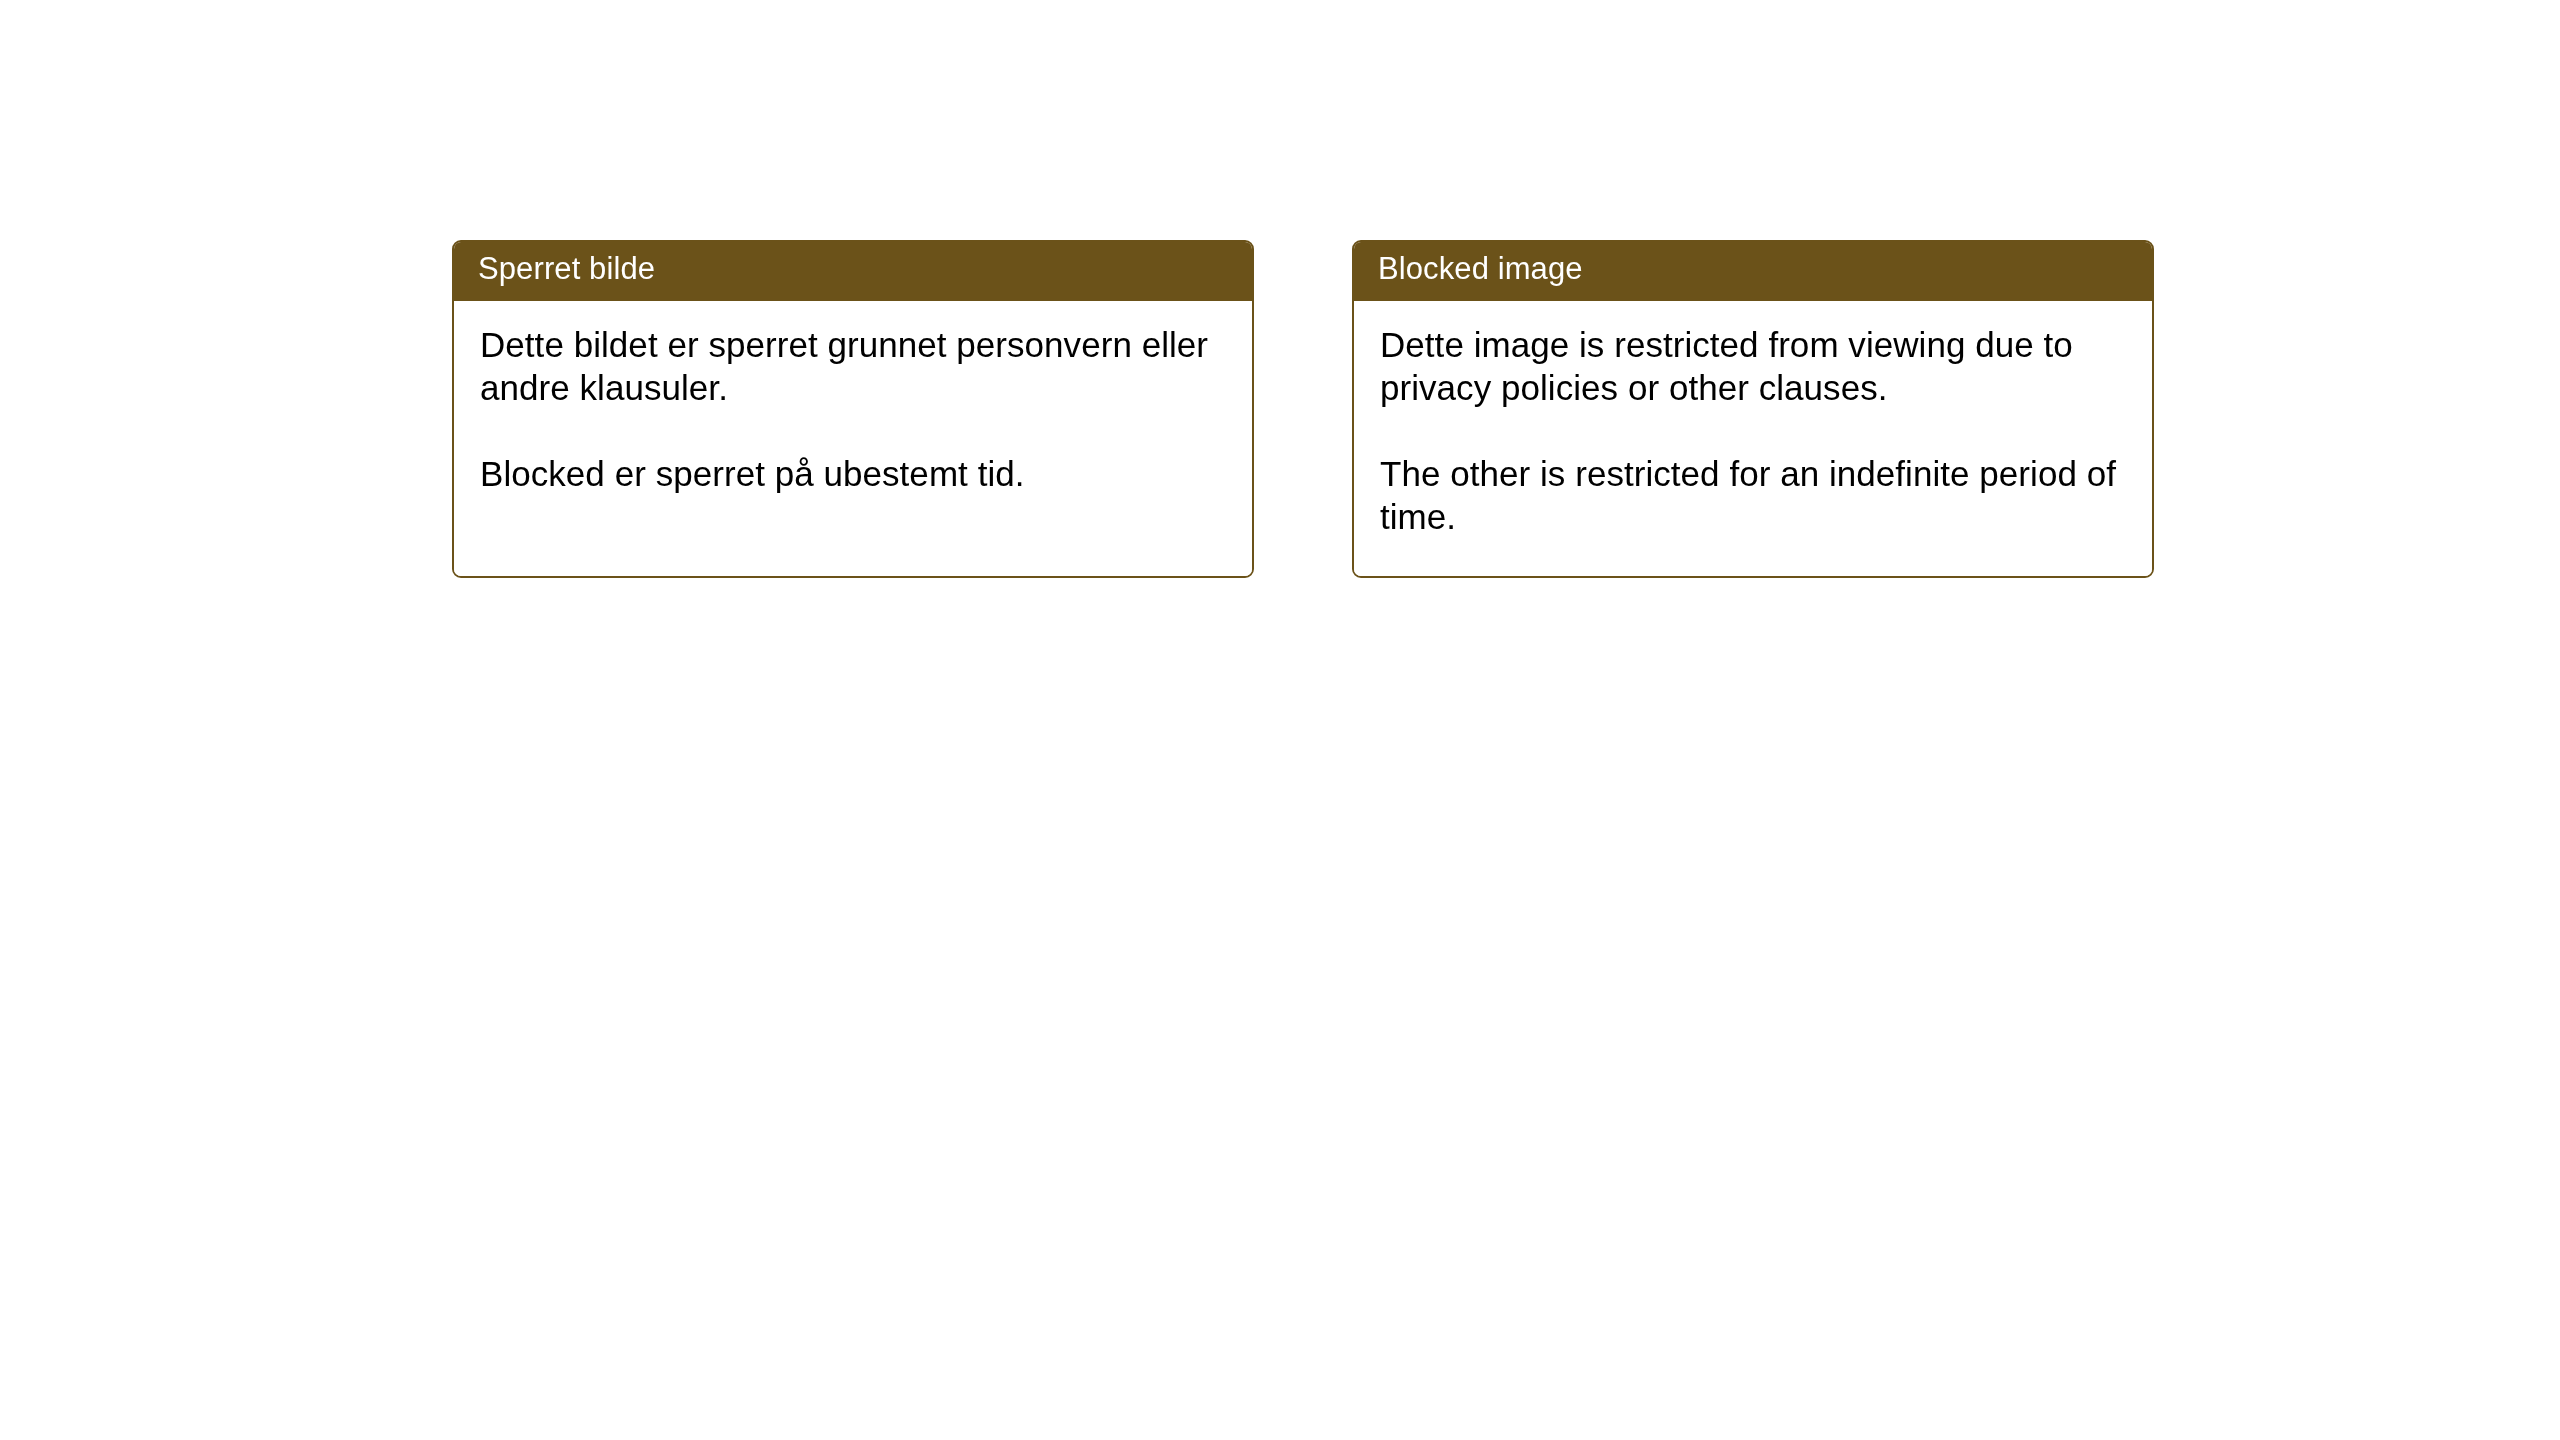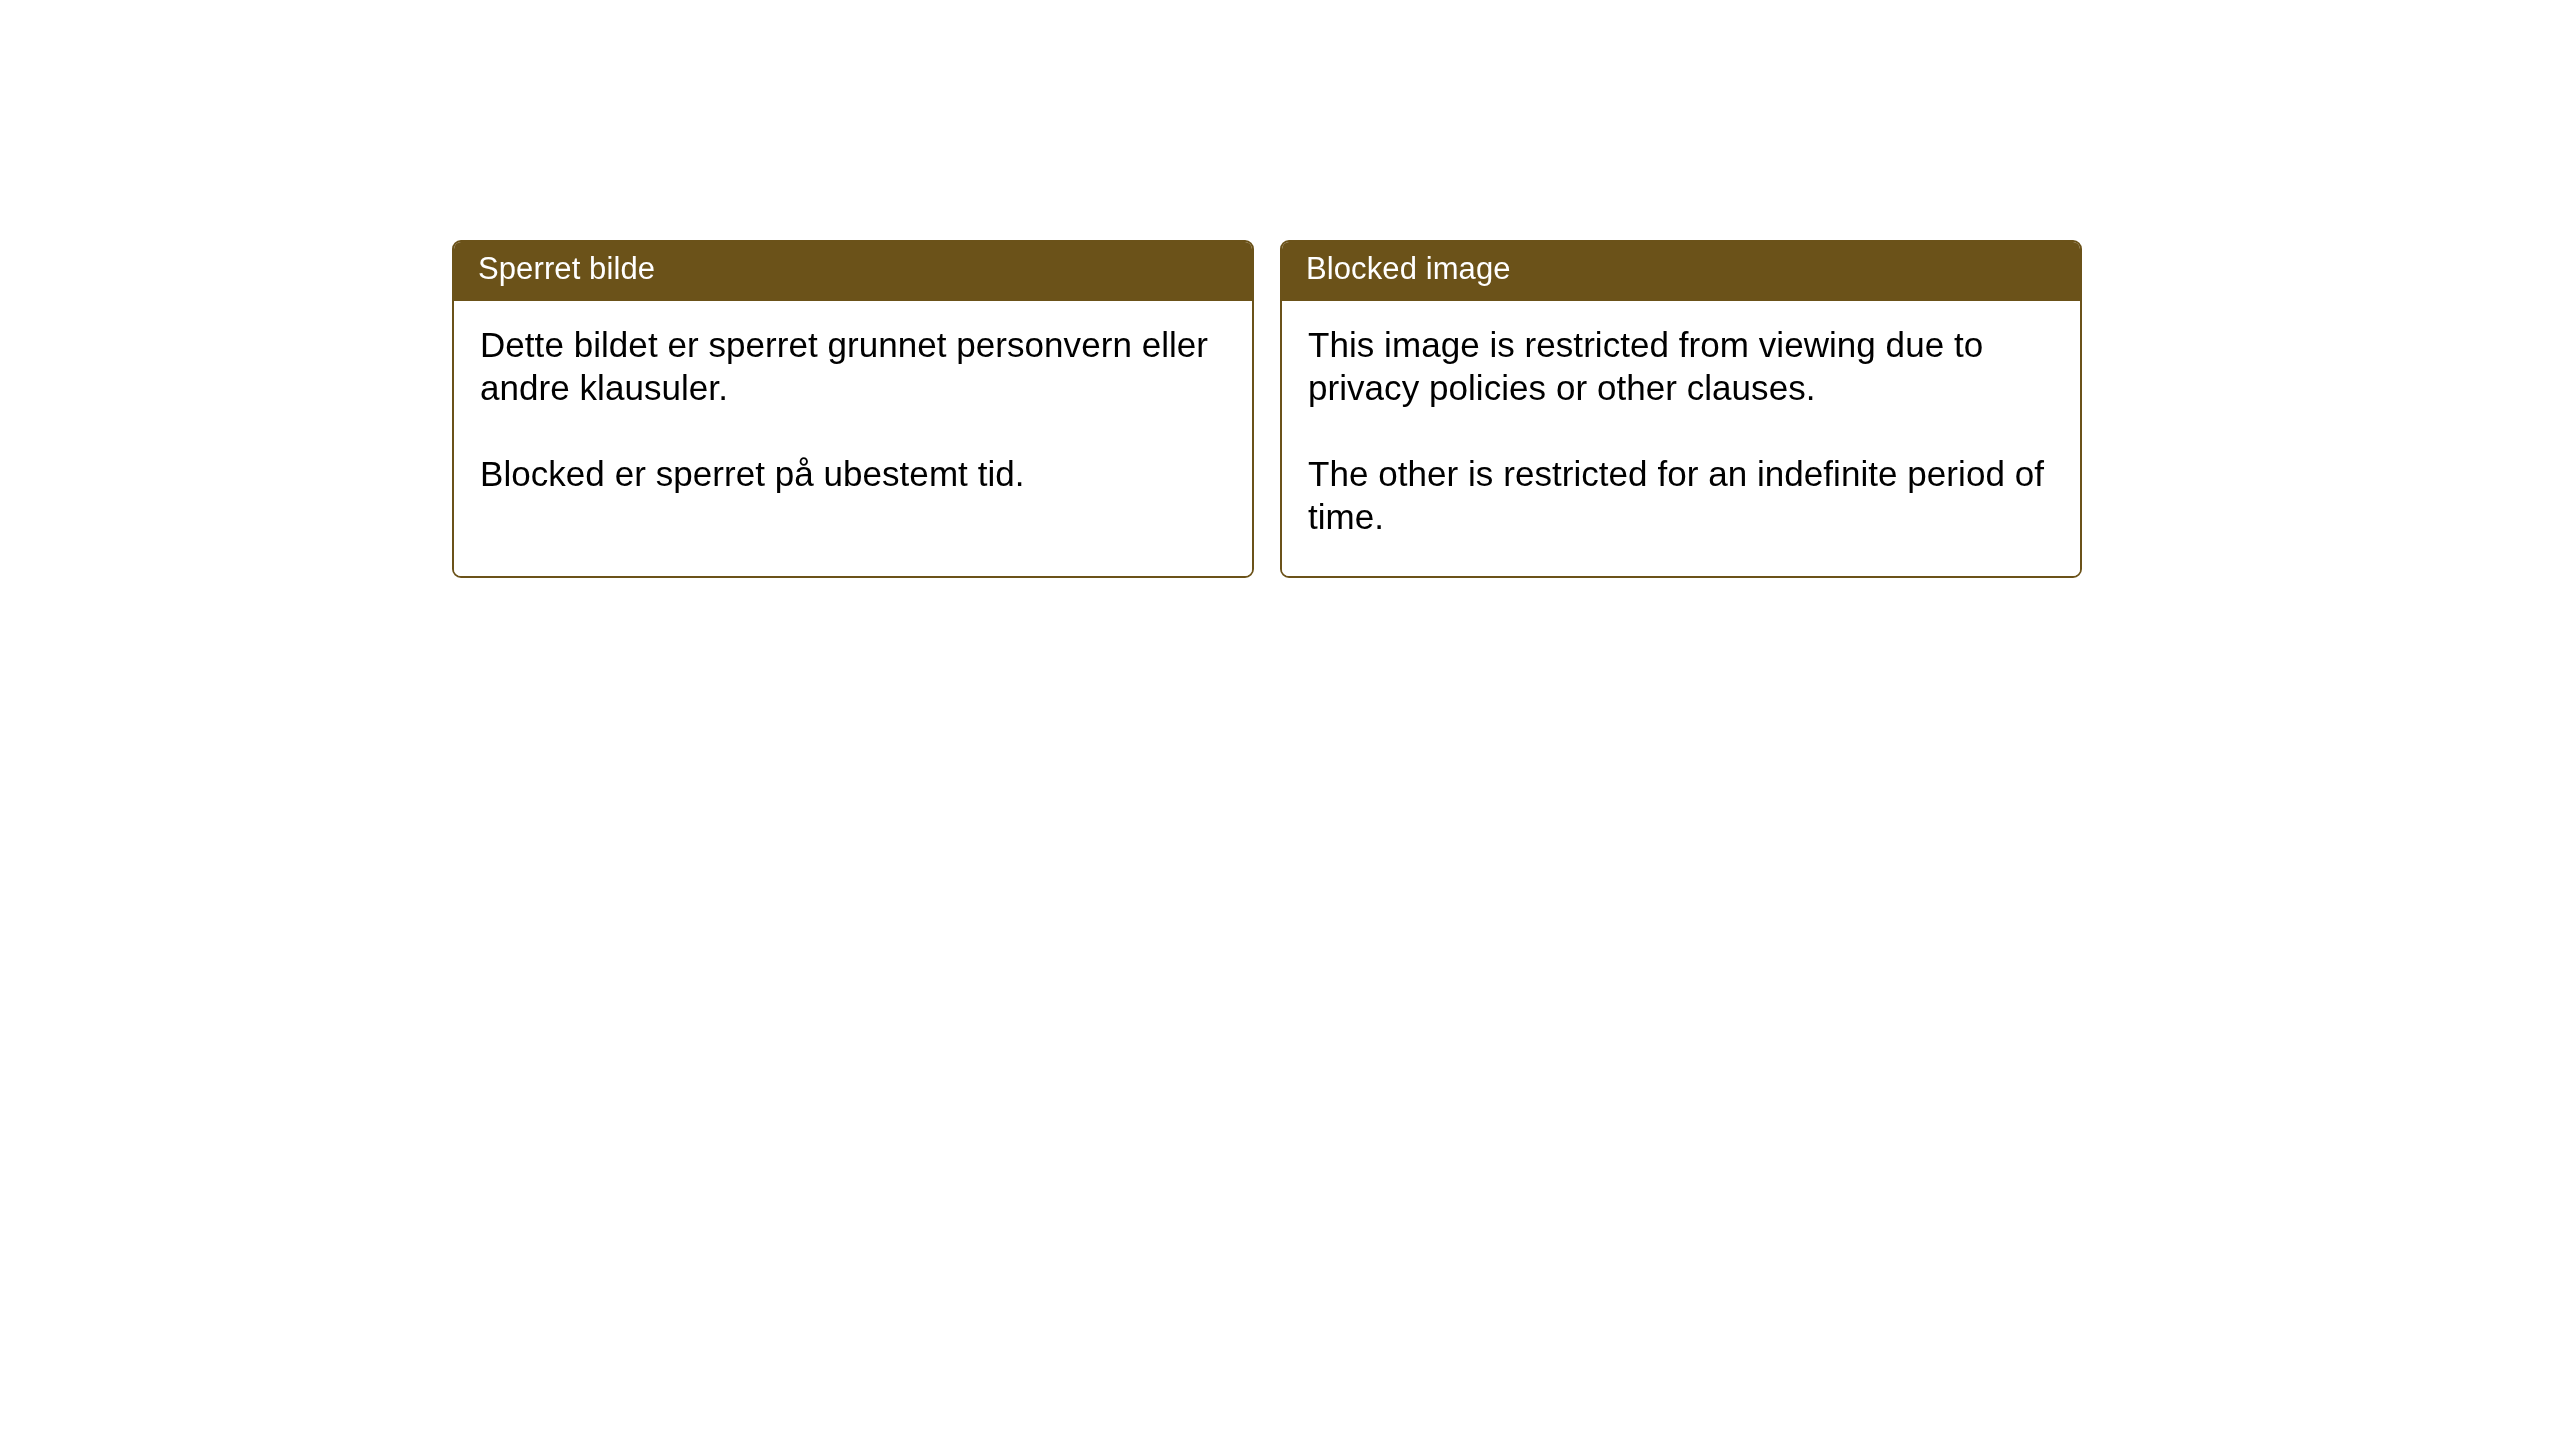--- a/index.html
+++ b/index.html
@@ -30,21 +30,21 @@
     width: 802px;
     height: 338px;
     box-sizing: border-box;
     border-radius: 9px;
     background: #ffffff;
     border: 2px solid #6b5219;
     overflow: hidden;
   }
 
   .notice-card.card-left  { left: 452px; }
-  .notice-card.card-right { left: 1280px; }
+  .notice-card.card-right { left: 1352px; }
 
   .card-header {
     position: absolute;
     top: -1px;
     left: -1px;
     right: -1px;
     height: 72px;
     background: #6b5219;
     border-top-left-radius: 8px;
     border-top-right-radius: 8px;
@@ -101,19 +101,19 @@
       <div class="paragraph-gap"></div>
       <p class="card-paragraph">Blocked er sperret på ubestemt tid.</p>
     </div>
   </div>
 
   <div class="notice-card card-right">
     <div class="card-header">
       <span class="card-title">Blocked image</span>
     </div>
     <div class="card-body">
-      <p class="card-paragraph">This image is restricted from viewing due to privacy policies or other clauses.</p>
+      <p class="card-paragraph">Dette image is restricted from viewing due to privacy policies or other clauses.</p>
       <div class="paragraph-gap"></div>
       <p class="card-paragraph">The other is restricted for an indefinite period of time.</p>
     </div>
   </div>
 
 </div>
 
 </body></html>

